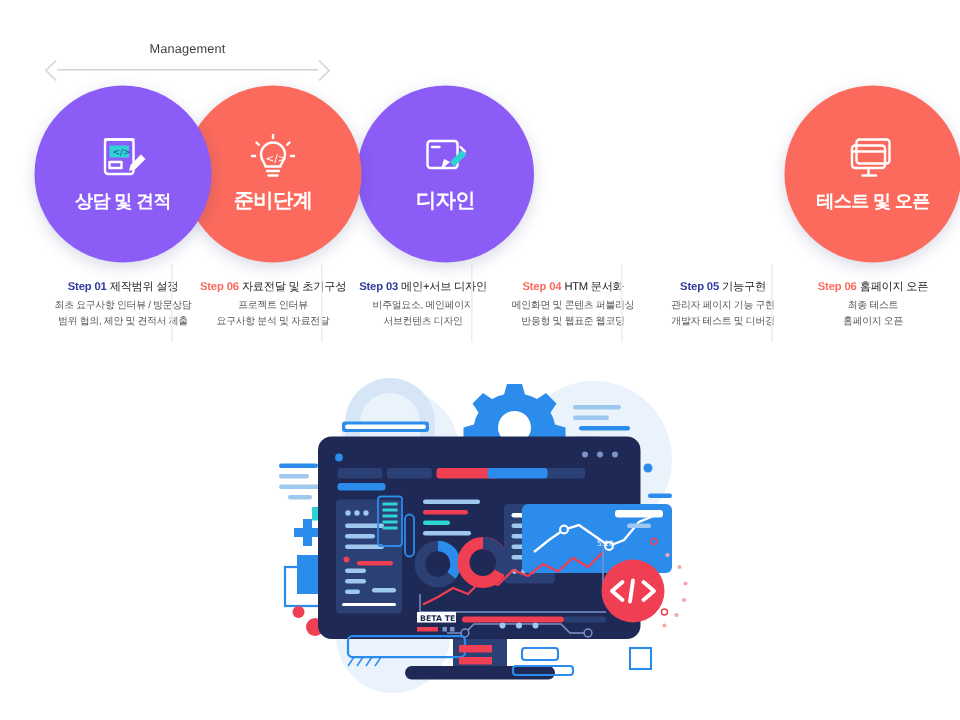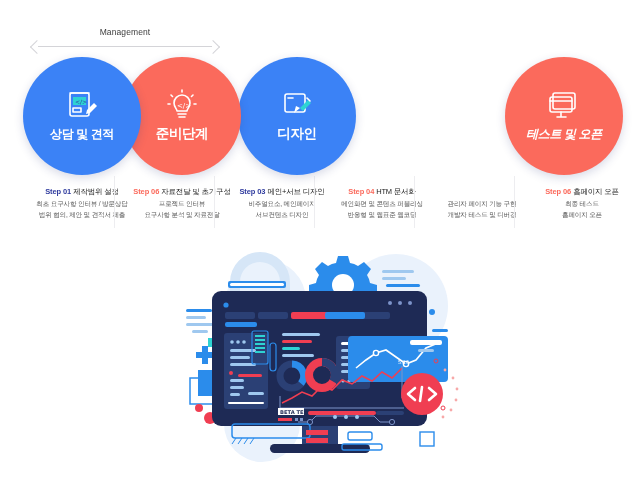--- a/index.html
+++ b/index.html
@@ -30,21 +30,21 @@
   .arrowline .ah.l{left:2px;transform:rotate(-135deg);}
   .arrowline .ah.r{right:2px;transform:rotate(45deg);}
 
   
   .circles{position:absolute;top:57px;left:0;width:640px;height:120px;}
   .circ{
     position:absolute;top:0;width:118px;height:118px;border-radius:50%;
     display:flex;flex-direction:column;align-items:center;justify-content:center;
     box-shadow:0 3px 10px rgba(40,50,120,.18);
   }
-  .circ.blue{background:#3b82f6;}
+  .circ.blue{background:#8b5cf6;}
   .circ.red{background:#FB6A5C;}
   .circ .ico{width:34px;height:30px;margin-bottom:6px;display:block;}
   .circ .ctitle{
     color:#fff;font-size:13.5px;font-weight:bold;letter-spacing:-.4px;
     white-space:nowrap;
   }
   .circ .ctitle.sm{font-size:12px;}
 
   
   .steps{position:absolute;top:180px;left:0;width:640px;height:14px;}
@@ -112,36 +112,37 @@
       <div class="circ blue" style="left: 238px; z-index: 8;">
         <svg viewBox="0 0 34 30" class="ico">
         <rect x="5" y="5" width="20" height="18" rx="2" stroke="#FFFFFF" stroke-width="1.6" fill="none" stroke-linecap="round" stroke-linejoin="round"></rect>
         <path d="M20 19 l8 -8 3 3 -8 8z" fill="#2ED3D3"></path>
         <path d="M20 19 l-6 5 2 -7z" fill="#FFFFFF"></path>
         <path d="M27 9 l3 3" stroke="#FFFFFF" stroke-width="1.6" fill="none" stroke-linecap="round" stroke-linejoin="round"></path>
         <path d="M8 9 h5" stroke="#FFFFFF" stroke-width="1.6" fill="none" stroke-linecap="round" stroke-linejoin="round"></path>
       </svg>
         <div class="ctitle">디자인</div>
       </div>
-      <div class="circ red" style="left: 505px; z-index: 5; font-style: italic;">
+      <div class="circ red" style="left: 523px; z-index: 5;">
         <svg viewBox="0 0 34 30" class="ico">
         <rect x="6" y="3" width="22" height="16" rx="2" stroke="#FFFFFF" stroke-width="1.6" fill="none" stroke-linecap="round" stroke-linejoin="round"></rect>
         <rect x="3" y="7" width="22" height="15" rx="2" stroke="#FFFFFF" stroke-width="1.6" fill="none" stroke-linecap="round" stroke-linejoin="round"></rect>
         <path d="M3 11 h22" stroke="#FFFFFF" stroke-width="1.6" fill="none" stroke-linecap="round" stroke-linejoin="round"></path>
         <path d="M14 22 v4 M10 27 h9" stroke="#FFFFFF" stroke-width="1.6" fill="none" stroke-linecap="round" stroke-linejoin="round"></path>
       </svg>
         <div class="ctitle sm">테스트 및 오픈</div>
       </div>
     </div>
 
   <div class="steps" id="steps">
       <div class="step blue" style="left: 23px;"><span class="sn">Step 01</span><span class="st">제작범위 설정</span></div>
       <div class="step red" style="left: 123px;"><span class="sn">Step 06</span><span class="st">자료전달 및 초기구성</span></div>
       <div class="step blue" style="left: 223px;"><span class="sn">Step 03</span><span class="st">메인+서브 디자인</span></div>
       <div class="step red" style="left: 323px;"><span class="sn">Step 04</span><span class="st">HTM 문서화</span></div>
+      <div class="step blue" style="left: 423px;"><span class="sn">Step 05</span><span class="st">기능구현</span></div>
       <div class="step red" style="left: 523px;"><span class="sn">Step 06</span><span class="st">홈페이지 오픈</span></div>
     </div>
 
   <div class="descs" id="descs">
       <div class="desc" style="left: 23px;">
         <div>최초 요구사항 인터뷰 / 방문상담</div>
         <div>범위 협의, 제안 및 견적서 제출</div>
       </div>
       <div class="desc" style="left: 123px;">
         <div>프로젝트 인터뷰</div>

